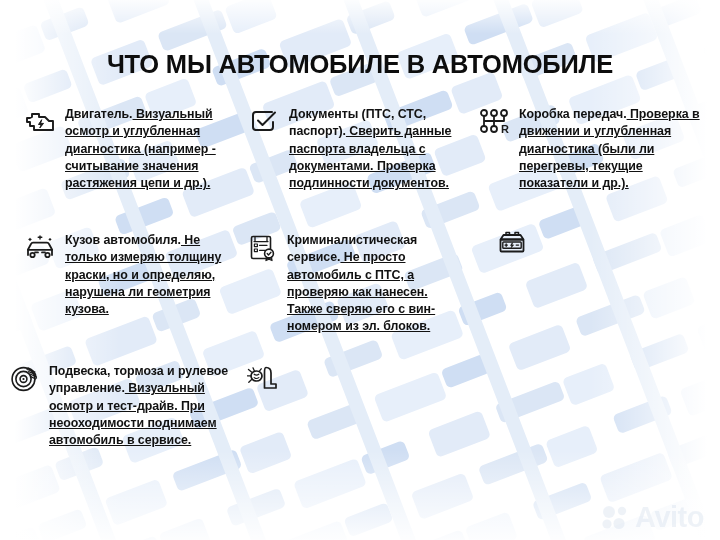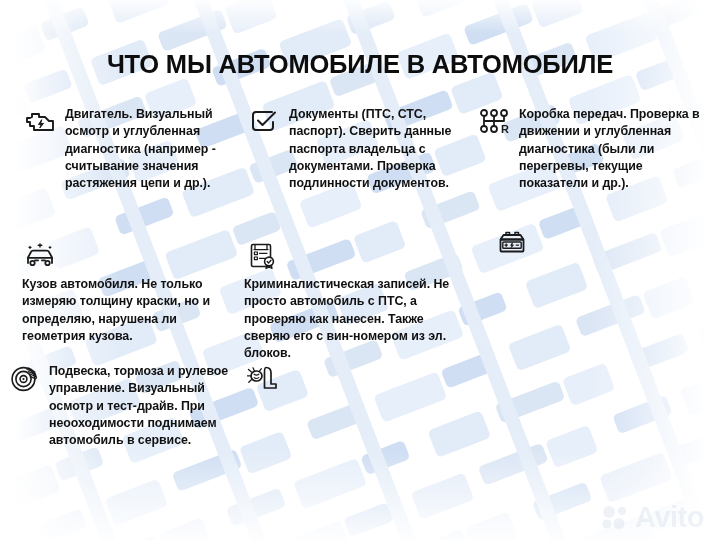--- a/index.html
+++ b/index.html
@@ -127,28 +127,28 @@
 
   .item .txt {
     flex: 1 1 auto;
     font-size: 12.4px;
     line-height: 17.3px;
     color: #111111;
     font-weight: bold;
     letter-spacing: -0.05px;
   }
   .item .txt .head { font-weight: bold; }
-  .item .txt .body { font-weight: bold; }
+  .item .txt .body { font-weight: bold; text-decoration: underline; }
 
   
   .col1 { padding-left: 22px; }
   .col2 { padding-left: 6px; }
   .col3 { padding-left: 4px; }
 
-  .row2 { margin-top: 12px; flex-direction: column; }
+  .row2 { margin-top: 4px; }
 
   
   .avito {
     position: absolute;
     right: 16px;
     bottom: 8px;
     z-index: 4;
     display: flex;
     align-items: center;
     gap: 4px;
@@ -379,21 +379,21 @@
             <path d="M7 3 L7 7 M19 3 L19 7 M6 7.6 L20 7.6" stroke-width="1.3"></path>
             <rect x="6.4" y="10" width="3" height="2.6" stroke-width="1.2"></rect>
             <rect x="6.4" y="15" width="3" height="2.6" stroke-width="1.2"></rect>
             <path d="M11.5 11.3 L19 11.3 M11.5 16.3 L17 16.3" stroke-width="1.3"></path>
             <circle cx="21" cy="19.5" r="4.4" fill="#ffffff"></circle>
             <path d="M18.6 23 L18 26.5 L21 25.2 L24 26.5 L23.4 23" stroke-width="1.3"></path>
             <path d="M19.2 19.5 L20.5 21 L23 18.2" stroke-width="1.3"></path>
           </svg>
         </div>
         <div class="txt">
-          <span class="head">Криминалистическая записей.</span><span class="body"> Не просто автомобиль с ПТС, а проверяю как нанесен. Также сверяю его с вин-номером из эл. блоков.</span>
+          <span class="head">Криминалистическая сервисе.</span><span class="body"> Не просто автомобиль с ПТС, а проверяю как нанесен. Также сверяю его с вин-номером из эл. блоков.</span>
         </div>
       </div>
 
       <div class="item col1">
         <div class="icon-box">
           <svg width="32" height="28" viewBox="0 0 32 28" fill="none" stroke="#1b1b1b" stroke-width="1.8" stroke-linejoin="round" stroke-linecap="round">
             <path d="M3.5 9.5 L6.5 5 L23.5 5 L26.5 9.5 Z"></path>
             <rect x="3.5" y="9.5" width="23" height="12" rx="1"></rect>
             <path d="M9 5 L9 2.6 L12.5 2.6 L12.5 5 M18 5 L18 2.6 L21.5 2.6 L21.5 5" stroke-width="1.5"></path>
             <rect x="5.8" y="12" width="18.4" height="6.2" rx="0.8" stroke-width="1.4"></rect>

